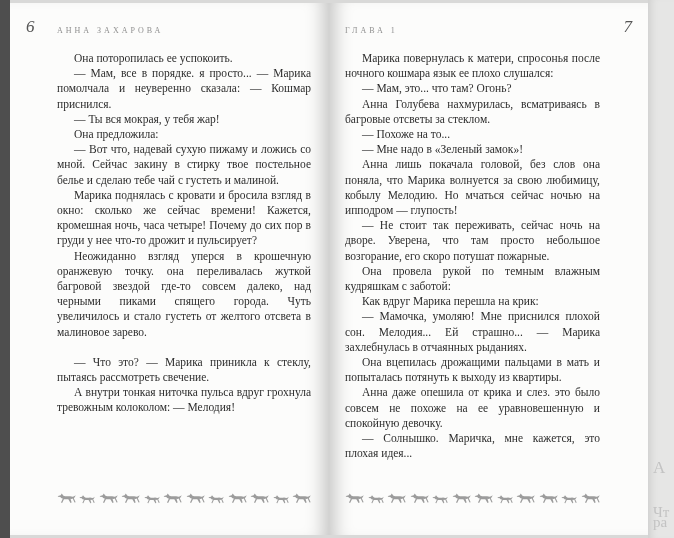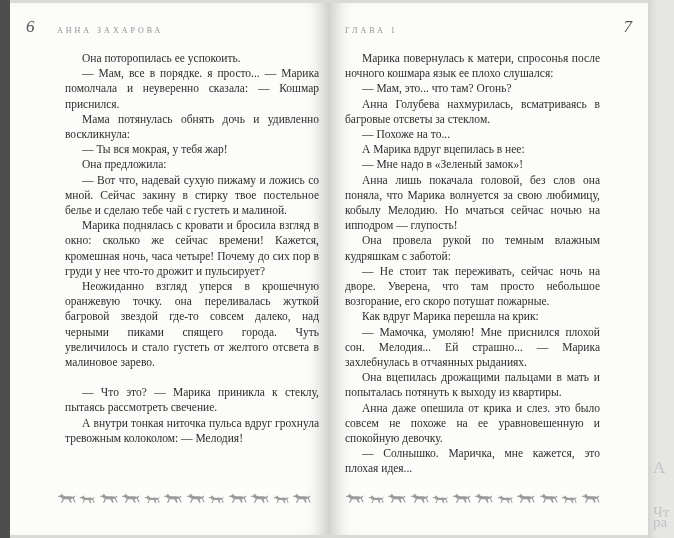--- a/index.html
+++ b/index.html
@@ -53,21 +53,21 @@
   .page-left  .running-title { left: 47px; width: 254px; }
   .page-right .running-title { left: 16px; width: 255px; }
   .text-block {
     position: absolute;
     top: 48px;
     font-size: 11.5px;
     line-height: 15.2px;
     color: #2d2d2d;
     text-align: justify;
   }
-  .page-left  .text-block { left: 47px; width: 254px; margin-left: 8px; }
+  .page-left  .text-block { left: 47px; width: 254px; }
   .page-right .text-block { left: 16px; width: 255px; }
   .text-block p { margin: 0; text-indent: 17px; }
   .text-block p.break-before { margin-top: 15px; }
   .frieze {
     position: absolute;
     bottom: 30px;
     height: 15px;
     display: flex;
     justify-content: space-between;
     align-items: flex-end;
@@ -113,21 +113,20 @@
   <div class="spine"></div>
 
   <div class="spread">
 
     <div class="page page-left">
       <div class="page-number">6</div>
       <div class="running-title">АННА ЗАХАРОВА</div>
       <div class="text-block">
           <p>Она поторопилась ее успокоить.</p>
           <p>— Мам, все в порядке. я просто... — Марика помолчала и неуверенно сказала: — Кошмар приснился.</p>
-          <p>Мама потянулась обнять дочь и удивленно воскликнула:</p>
           <p>— Ты вся мокрая, у тебя жар!</p>
           <p>Она предложила:</p>
           <p>— Вот что, надевай сухую пижаму и ложись со мной. Сейчас закину в стирку твое постельное белье и сделаю тебе чай с густеть и малиной.</p>
           <p>Марика поднялась с кровати и бросила взгляд в окно: сколько же сейчас времени! Кажется, кромешная ночь, часа четыре! Почему до сих пор в груди у нее что-то дрожит и пульсирует?</p>
           <p>Неожиданно взгляд уперся в крошечную оранжевую точку. она переливалась жуткой багровой звездой где-то совсем далеко, над черными пиками спящего города. Чуть увеличилось и стало густеть от желтого отсвета в малиновое зарево.</p>
           <p class="break-before">— Что это? — Марика приникла к стеклу, пытаясь рассмотреть свечение.</p>
           <p>А внутри тонкая ниточка пульса вдруг грохнула тревожным колоколом: — Мелодия!</p>
         </div>
       <div class="frieze">
           <svg viewBox="0 0 26 14" class="horse">
@@ -170,25 +169,24 @@
     </div>
 
     <div class="page page-right">
       <div class="page-number">7</div>
       <div class="running-title">ГЛАВА 1</div>
       <div class="text-block">
           <p>Марика повернулась к матери, спросонья после ночного кошмара язык ее плохо слушался:</p>
           <p>— Мам, это... что там? Огонь?</p>
           <p>Анна Голубева нахмурилась, всматриваясь в багровые отсветы за стеклом.</p>
           <p>— Похоже на то...</p>
-          <p>А Марика вдруг вцепилась в нее:</p>
           <p>— Мне надо в «Зеленый замок»!</p>
           <p>Анна лишь покачала головой, без слов она поняла, что Марика волнуется за свою любимицу, кобылу Мелодию. Но мчаться сейчас ночью на ипподром — глупость!</p>
+          <p>— Не стоит так переживать, сейчас ночь на дворе. Уверена, что там просто небольшое возгорание, его скоро потушат пожарные.</p>
           <p>Она провела рукой по темным влажным кудряшкам с заботой:</p>
-          <p>— Не стоит так переживать, сейчас ночь на дворе. Уверена, что там просто небольшое возгорание, его скоро потушат пожарные.</p>
           <p>Как вдруг Марика перешла на крик:</p>
           <p>— Мамочка, умоляю! Мне приснился плохой сон. Мелодия... Ей страшно... — Марика захлебнулась в отчаянных рыданиях.</p>
           <p>Она вцепилась дрожащими пальцами в мать и попыталась потянуть к выходу из квартиры.</p>
           <p>Анна даже опешила от крика и слез. это было совсем не похоже на ее уравновешенную и спокойную девочку.</p>
           <p>— Солнышко. Маричка, мне кажется, это плохая идея...</p>
         </div>
       <div class="frieze">
           <svg viewBox="0 0 26 14" class="horse">
             <use href="#horse-shape"></use>
           </svg>

